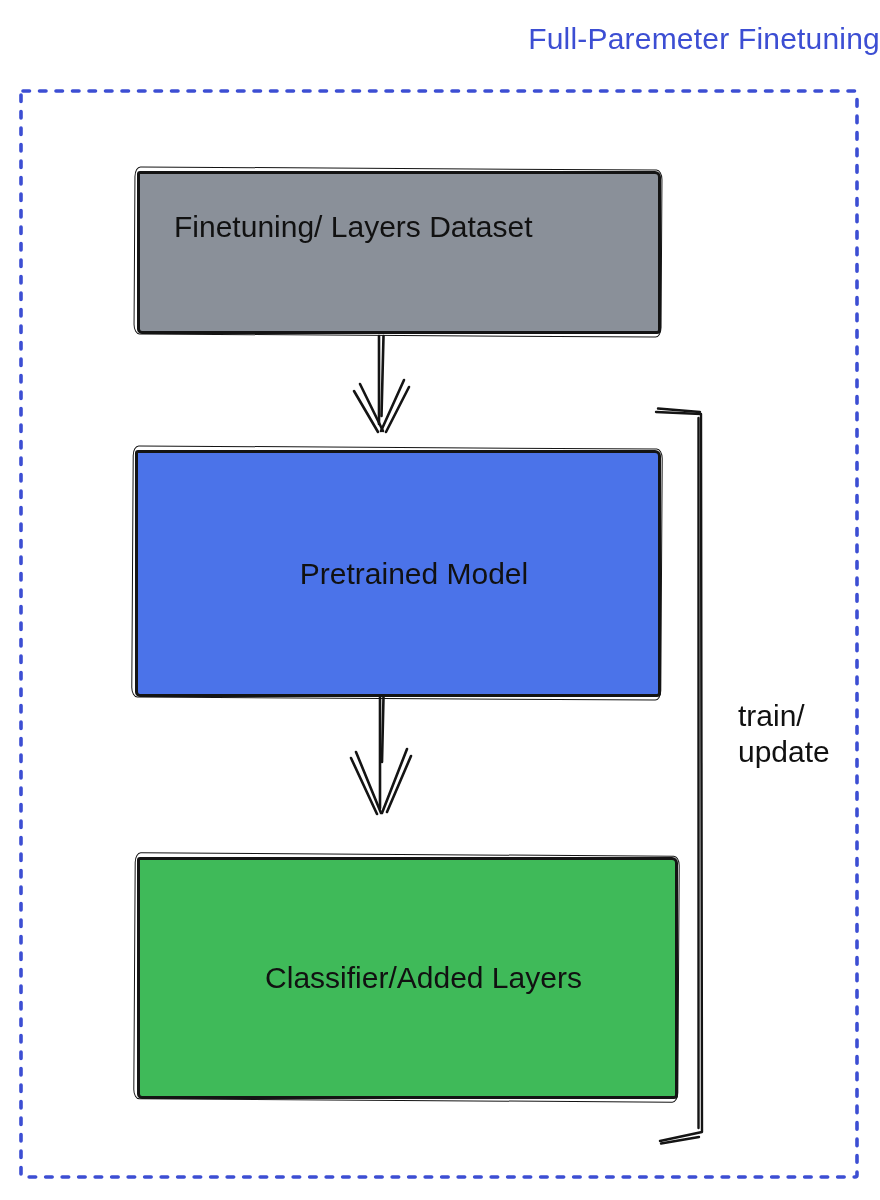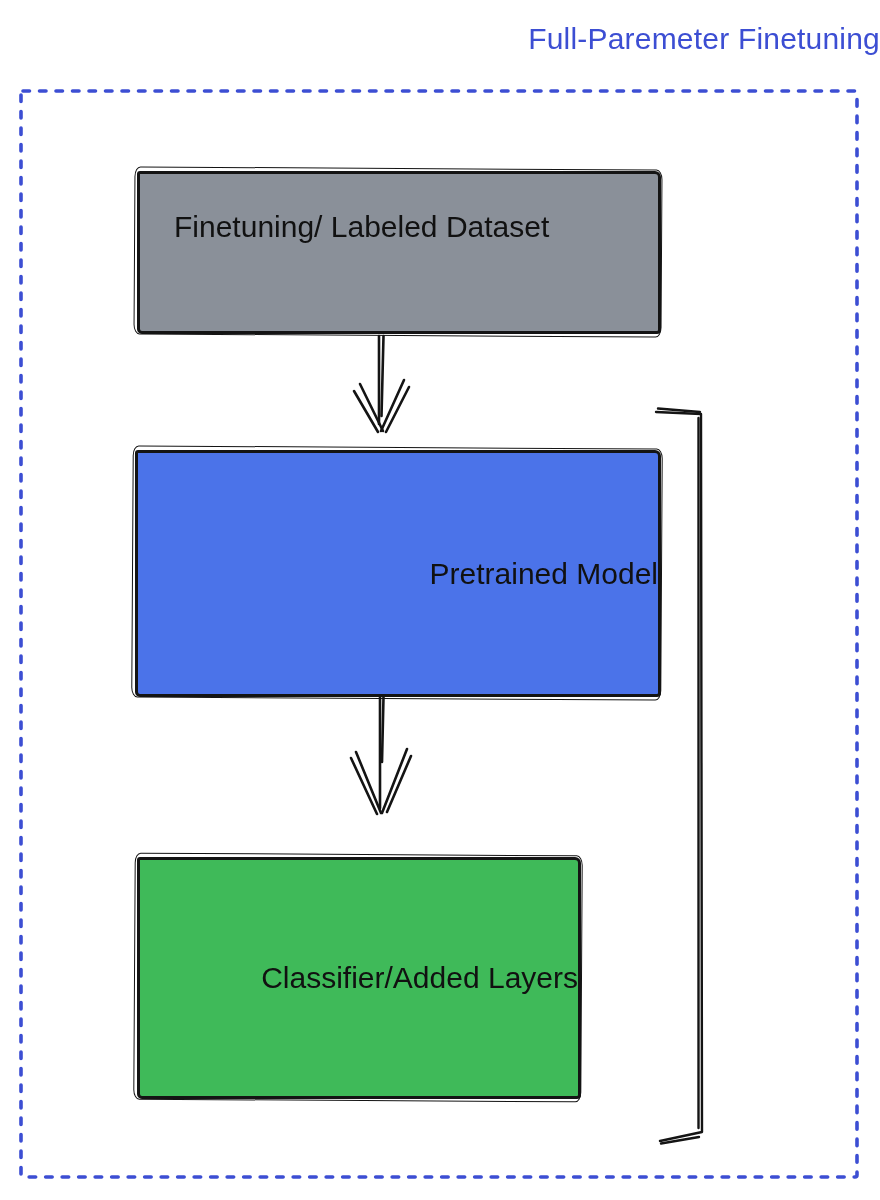--- a/index.html
+++ b/index.html
@@ -16,40 +16,40 @@
     position:relative;width:880px;height:1200px;background:#ffffff;overflow:hidden;
   }
   .title{
     position:absolute;top:22px;left:32px;right:0;
     text-align:right;font-size:30px;letter-spacing:.2px;
     color:var(--accent);
   }
   .strokes{position:absolute;inset:0;width:880px;height:1200px;pointer-events:none;}
   .box{
     position:absolute;border:3px solid var(--ink);
-    display:flex;align-items:center;justify-content:flex-end;
+    display:flex;align-items:center;justify-content:center;
     font-size:30px;color:#111;border-radius:3px 6px 4px 5px;padding-left:32px;
   }
   .box::after{
     content:"";position:absolute;inset:-6px -4px -5px -6px;
     border:1.7px solid var(--ink);border-radius:6px/10px;
     transform:rotate(.35deg);pointer-events:none;
   }
   .box-dataset{
     left:137px;top:171px;width:524px;height:163px;
     background:var(--node_dataset);
     align-items:flex-start;justify-content:flex-start;
     padding:36px 16px 0 34px;
   }
   .box-pretrained{
     left:135px;top:450px;width:526px;height:247px;
     background:var(--node_pretrained);
   }
   .box-classifier{
-    left:137px;top:857px;width:444px;height:242px;
+    left:137px;top:857px;width:541px;height:242px;
     background:var(--node_classifier);
   }
   .bracket-label{
     position:absolute;left:738px;top:698px;width:130px;
     font-size:30px;line-height:36px;color:#111;
   }
   .bracket-label span{display:block;}
 </style>
 </head>
 <body>
@@ -82,25 +82,29 @@
 
     <g fill="none" stroke="var(--ink)" stroke-width="2.4" stroke-linecap="round" stroke-linejoin="round">
       <path d="M656 412 L701 414 L702 1132 L660 1141"></path>
       <path d="M658 408.5 L700 412"></path>
       <path d="M698.5 418 L698.5 1128"></path>
       <path d="M699 1137 L661 1143.5"></path>
     </g>
   </svg>
 
   <div class="box box-dataset">
-    <span class="box-label">Finetuning/ Labeled Dataset</span>
+    <span class="box-label">Finetuning/ Layers Dataset</span>
   </div>
 
   <div class="box box-pretrained">
     <span class="box-label">Pretrained Model</span>
   </div>
 
   <div class="box box-classifier">
     <span class="box-label">Classifier/Added Layers</span>
   </div>
 
+  <div class="bracket-label">
+    <span>train/</span>
+    <span>update</span>
+  </div>
 
 </div>
 
 </body></html>

